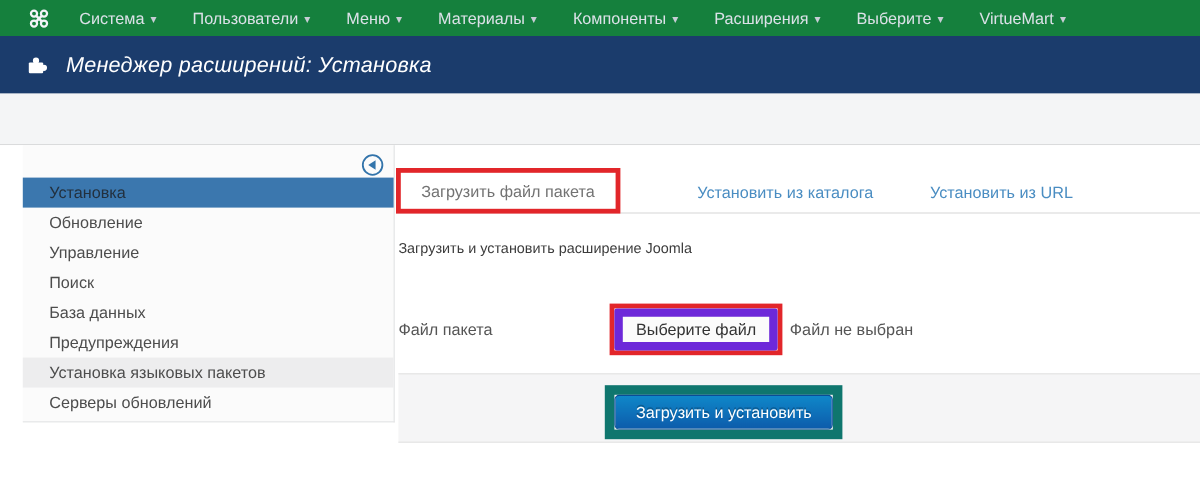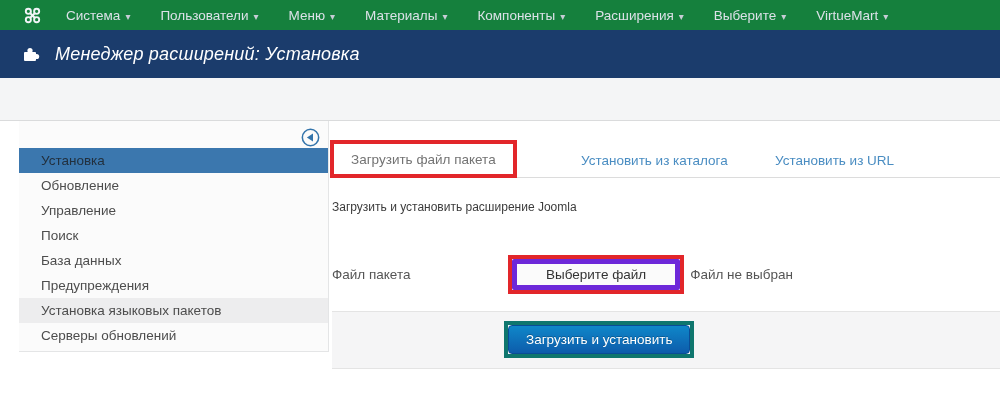--- a/index.html
+++ b/index.html
@@ -62,32 +62,32 @@
 
   
   .page-heading { margin-top: 22px; font-size: 12px; font-weight: 400; color: #3c3c3c; }
 
   
   .form-row { margin-top: 44px; display: flex; align-items: center; height: 32px; }
   .form-row .flabel { width: 176px; flex: none; font-size: 13.5px; color: #555555; }
   .file-box { border: 4px solid #e2262a; display: inline-flex; background: #ffffff; }
   .file-btn {
     font-family: "Liberation Sans", sans-serif; font-size: 13.5px; color: #333333;
-    background: #fbfbfb; border: 5px solid #6d28d9; border-radius: 2px;
-    padding: 3px 29px; cursor: pointer; white-space: nowrap;
+    background: #fbfbfb; border: 7px solid #6d28d9; border-radius: 2px;
+    padding: 3px 11px; cursor: pointer; white-space: nowrap;
   }
   .file-status { margin-left: 6px; font-size: 13.5px; color: #555555; }
 
   
   .actions-well {
     margin-top: 21px; height: 58px; background: #f5f5f6;
     border-top: 1px solid #e4e4e4; border-bottom: 1px solid #e4e4e4;
     padding: 9px 0 0 172px;
   }
-  .submit-box { display: inline-block; border: 4px solid #0f766e; }
+  .submit-box { display: inline-block; border: 8px solid #0f766e; }
   .submit-btn {
     display: block; font-family: "Liberation Sans", sans-serif; font-size: 13.5px; color: #ffffff;
     background: linear-gradient(#0f87c9, #0d5cab); border: 1px solid #0a4d97; border-radius: 4px;
     padding: 6px 17px; cursor: pointer; white-space: nowrap;
     text-shadow: 0 -1px 0 rgba(0,0,0,.25);
   }
 </style>
 </head>
 <body>
 

